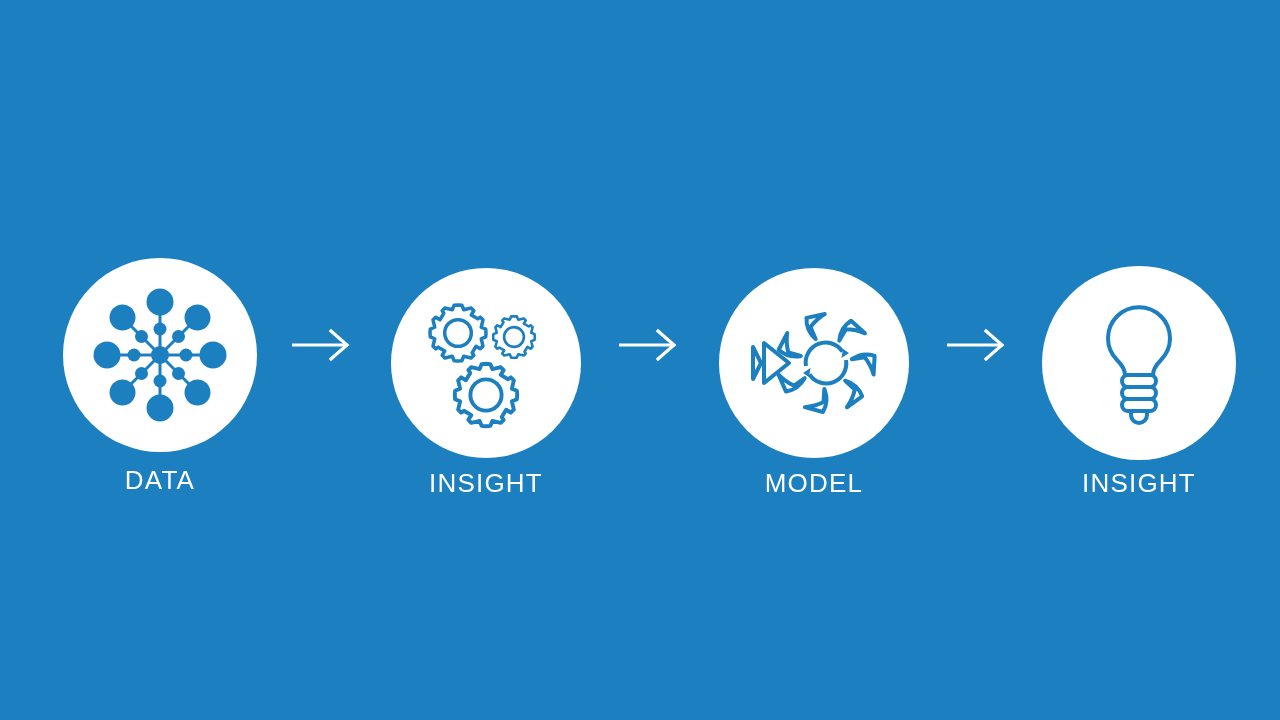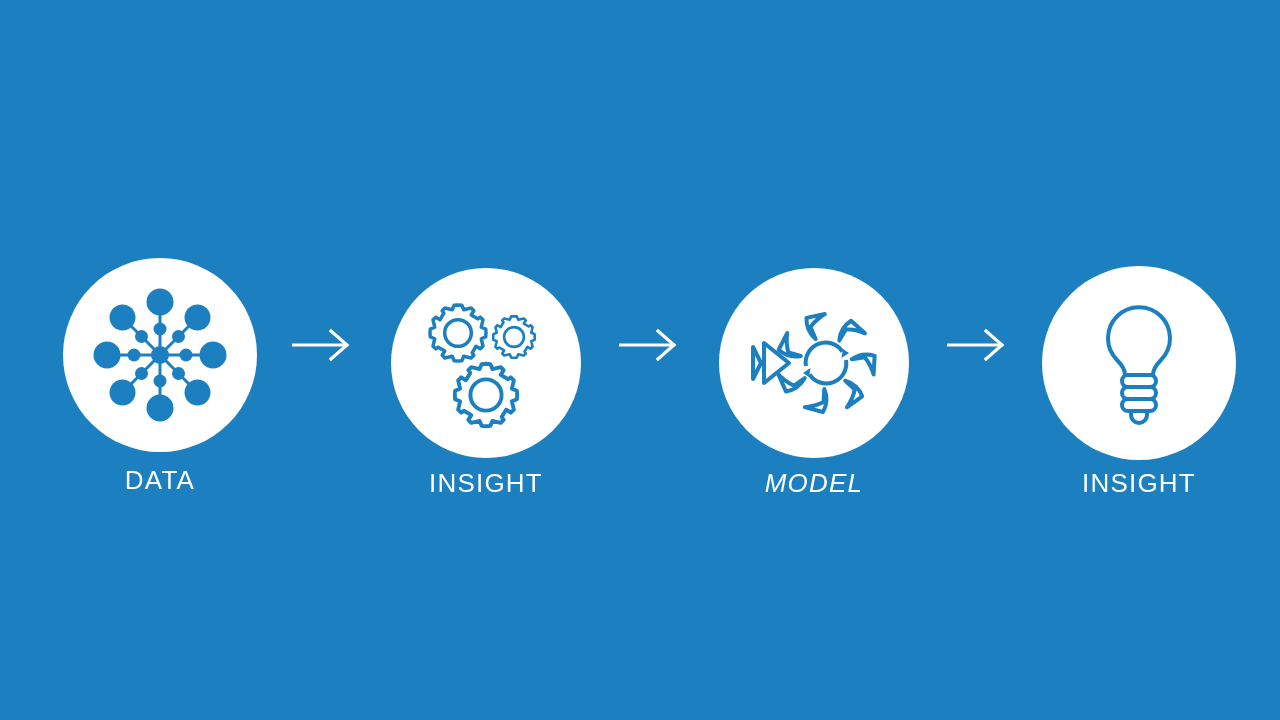--- a/index.html
+++ b/index.html
@@ -58,21 +58,21 @@
   #stage-data    { left: 55px;   top: 258px; }
   #stage-data    .disc { width: 194px; height: 194px; }
   #stage-data    .stage-label { margin-top: 15px; }
 
   #stage-features { left: 383px; top: 268px; }
   #stage-features .disc { width: 190px; height: 190px; }
   #stage-features .stage-label { margin-top: 12px; }
 
   #stage-model    { left: 711px; top: 268px; }
   #stage-model    .disc { width: 190px; height: 190px; }
-  #stage-model    .stage-label { margin-top: 12px; font-style: italic; }
+  #stage-model    .stage-label { margin-top: 12px; }
 
   #stage-insight  { left: 1034px; top: 266px; text-align: center; }
   #stage-insight  .disc { width: 194px; height: 194px; }
   #stage-insight  .stage-label { margin-top: 10px; }
 
   #arrow-1 { left: 284px; top: 326px; }
   #arrow-2 { left: 611px; top: 326px; }
   #arrow-3 { left: 939px; top: 326px; }
 </style>
 </head>

